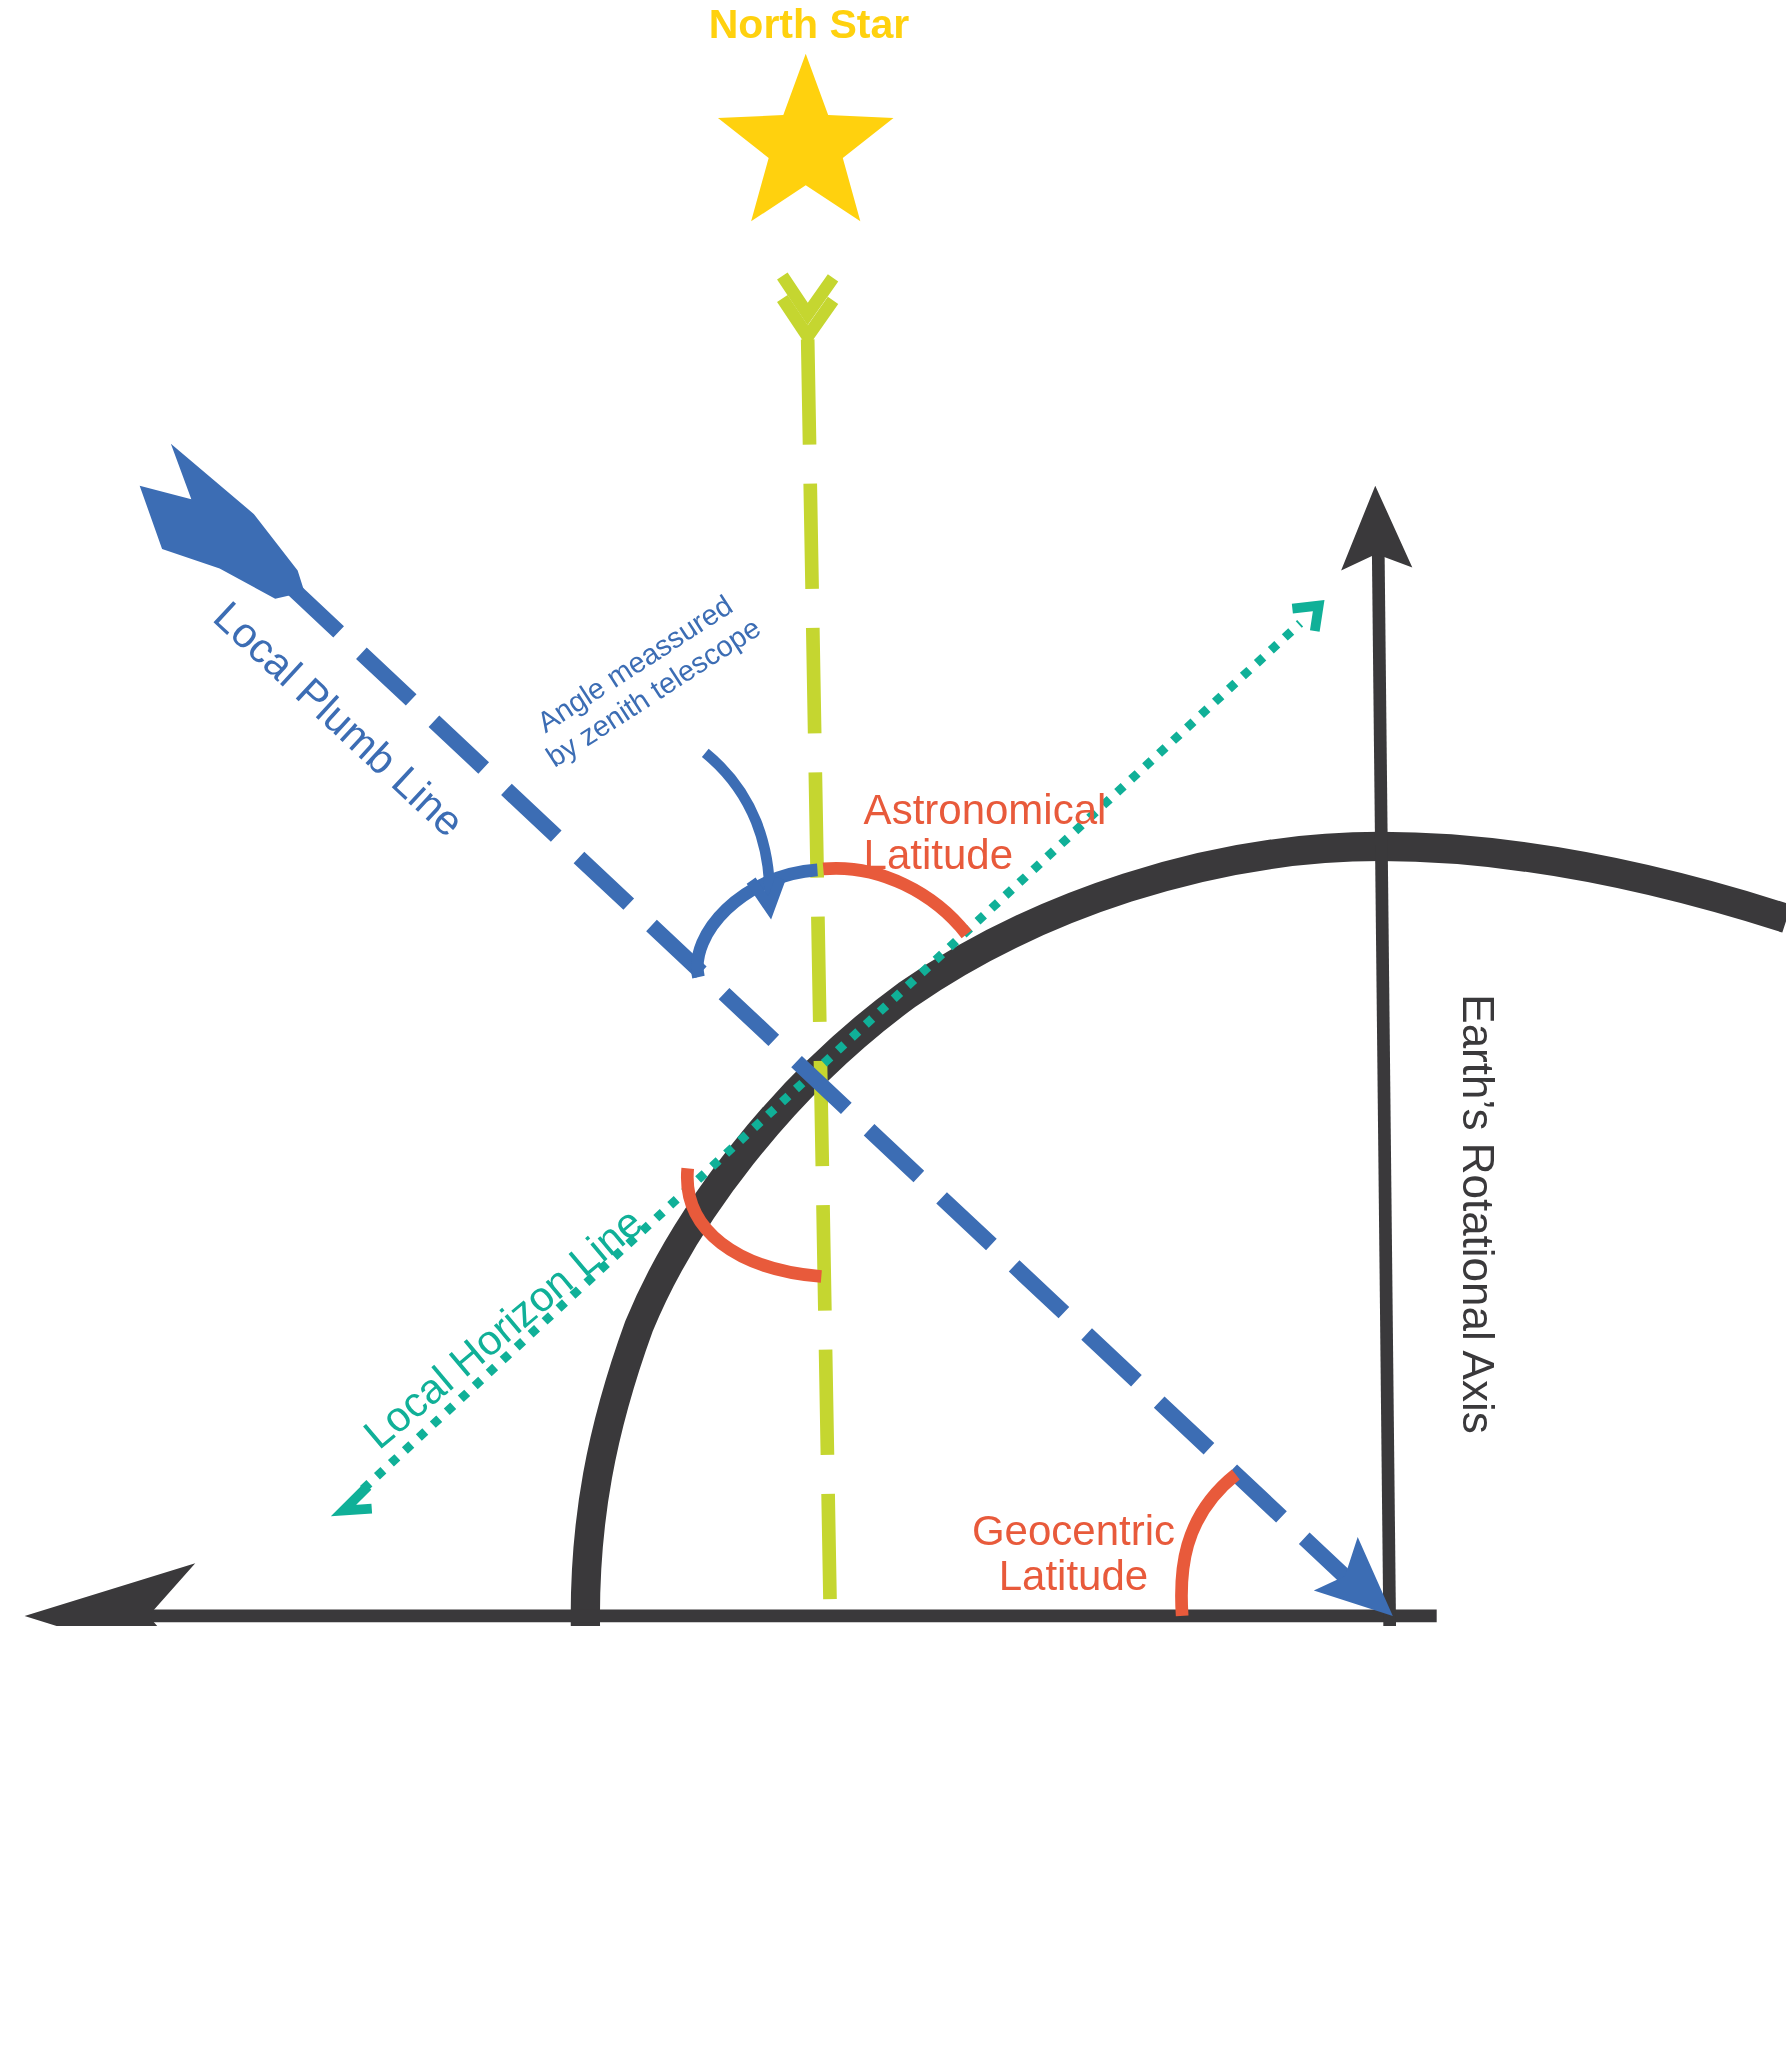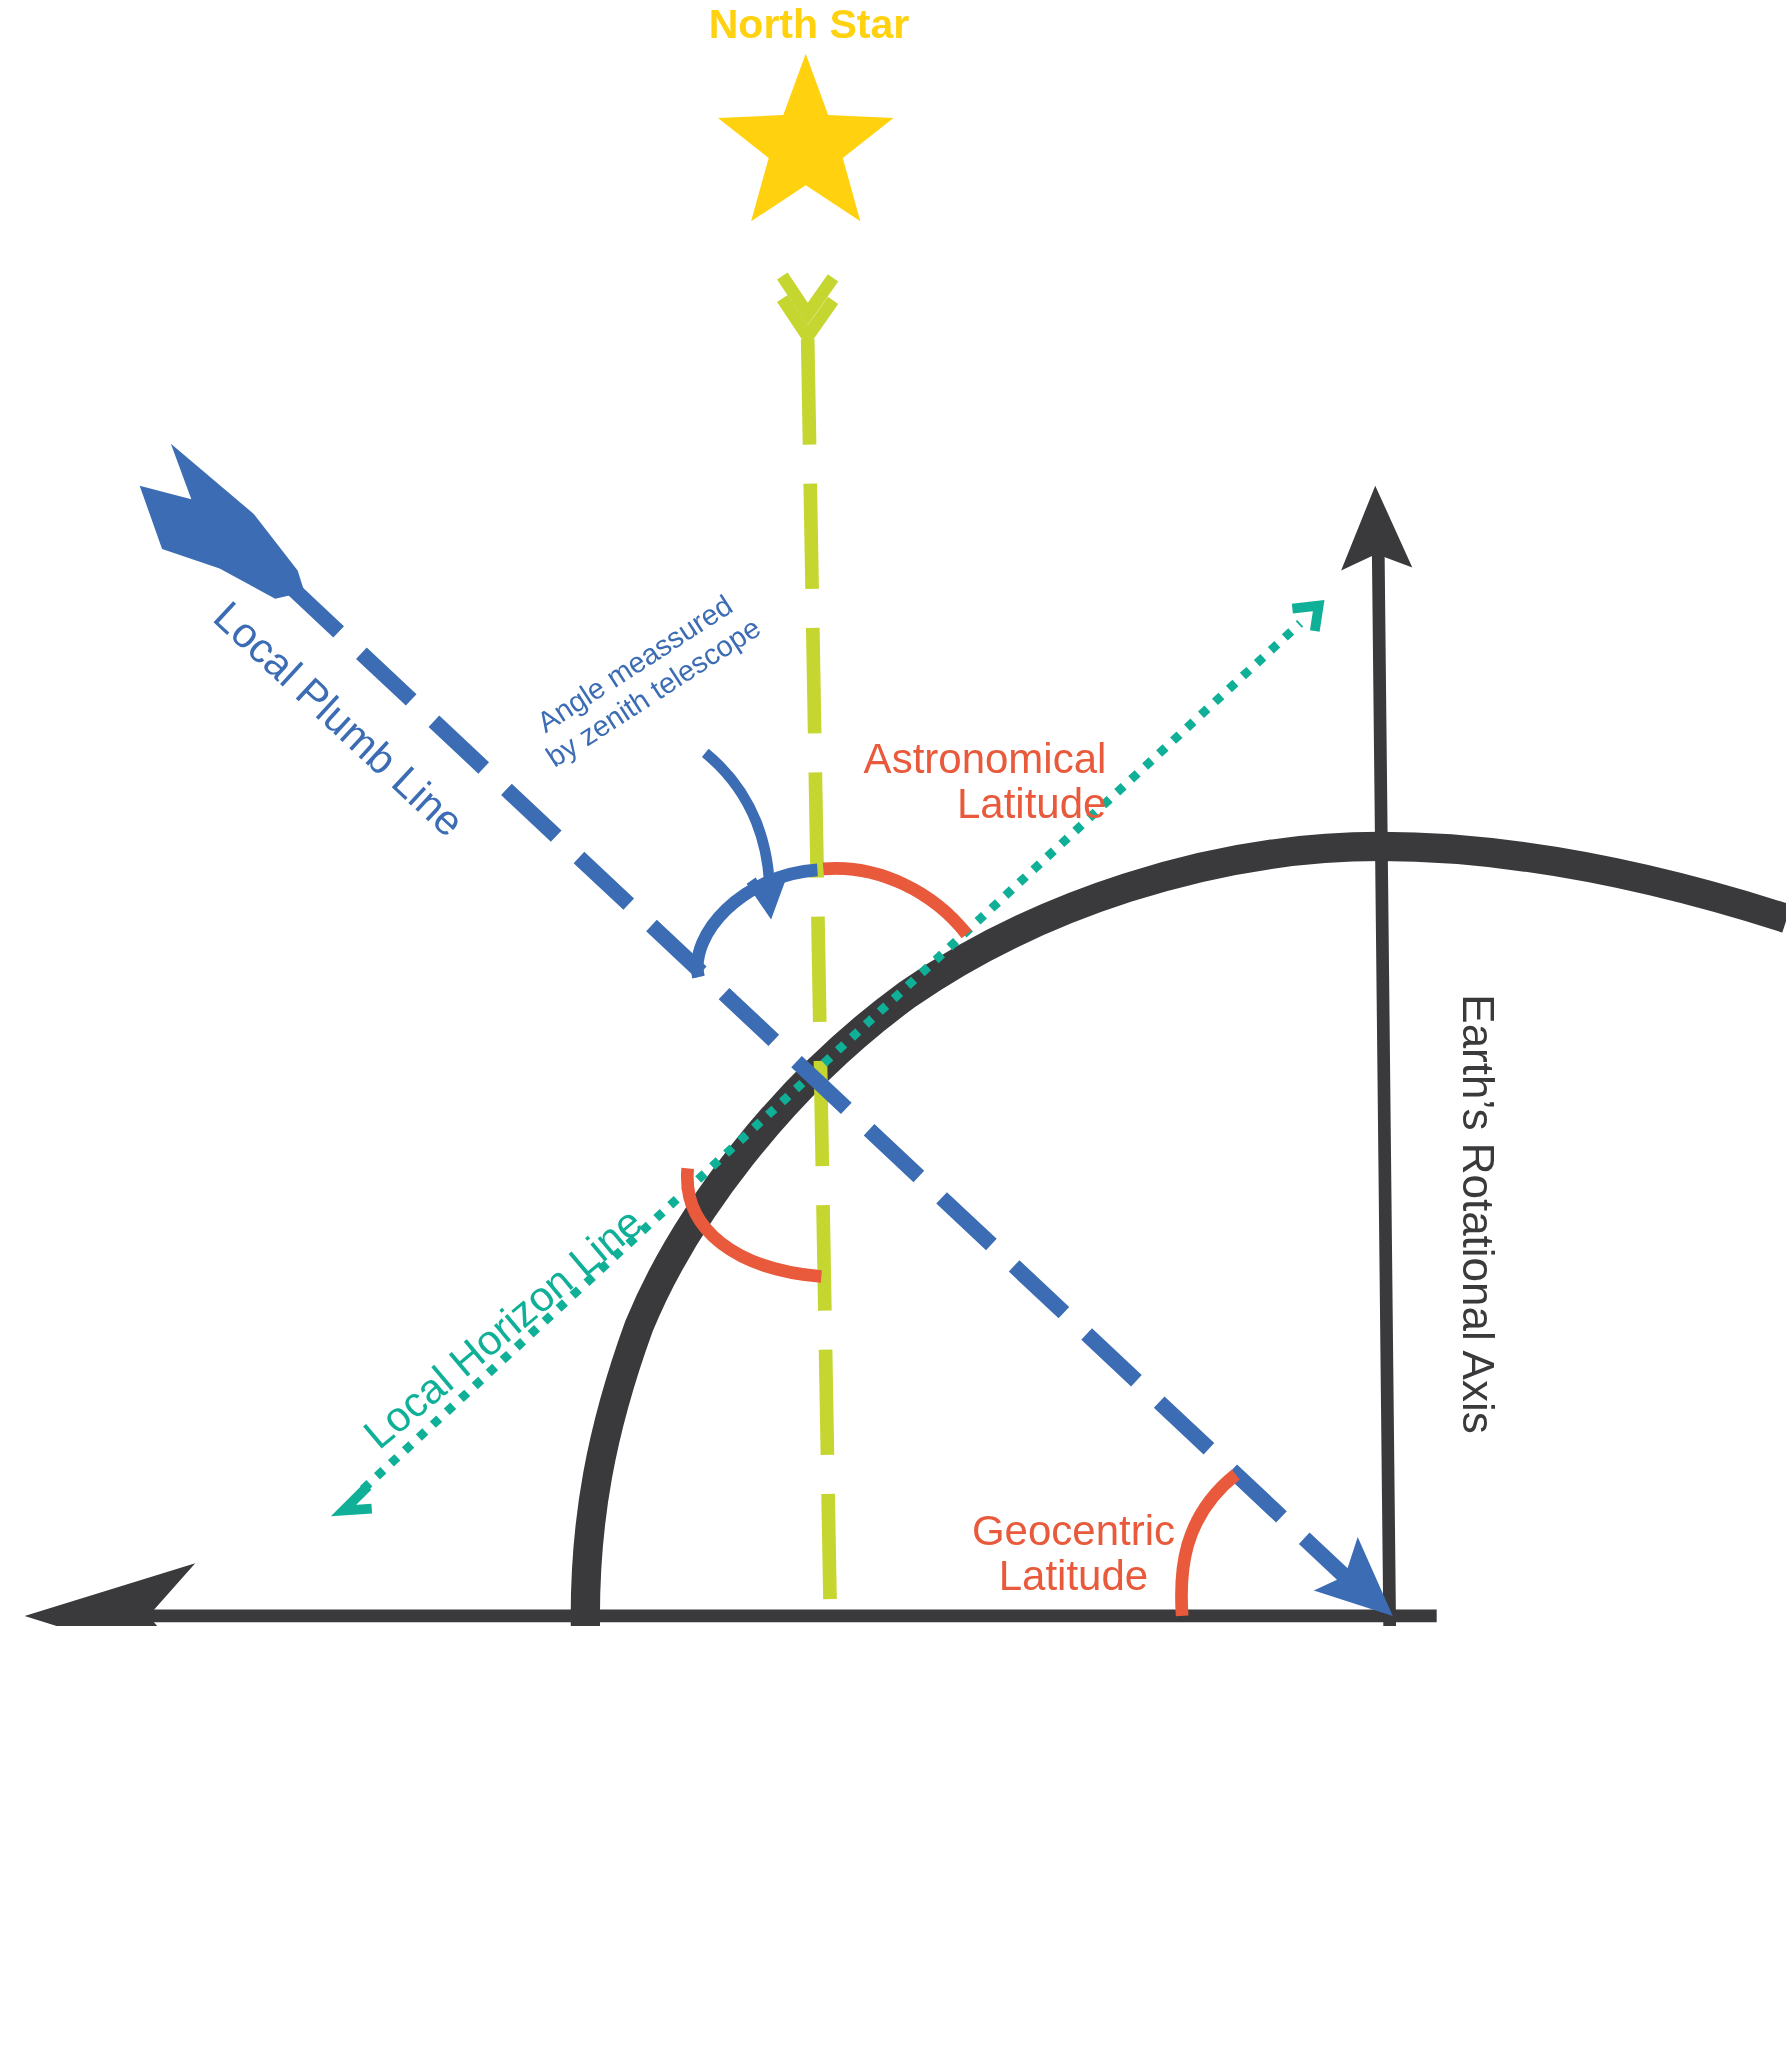--- a/index.html
+++ b/index.html
@@ -34,24 +34,24 @@
     transform:translate(-50%,-50%) rotate(-40deg);
     font-size:42px;color:var(--c-teal);
   }
   .lbl-angle{
     left:644px;top:678px;
     transform:translate(-50%,-50%) rotate(-33deg);
     font-size:29px;color:var(--c-blue);
     text-align:center;line-height:1.18;
   }
   .lbl-astro{
-    left:985px;top:781px;
+    left:985px;top:832px;
     transform:translate(-50%,-50%);
     font-size:42px;color:var(--c-orange);
-    text-align:right;
+    text-align:left;
   }
   .lbl-geo{
     left:1175px;top:1553px;
     transform:translate(-100%,-50%);
     font-size:42px;color:var(--c-orange);
     text-align:center;
   }
   .lbl-equatorial{
     left:115px;top:1635px;
     font-size:44px;color:var(--c-dark);

